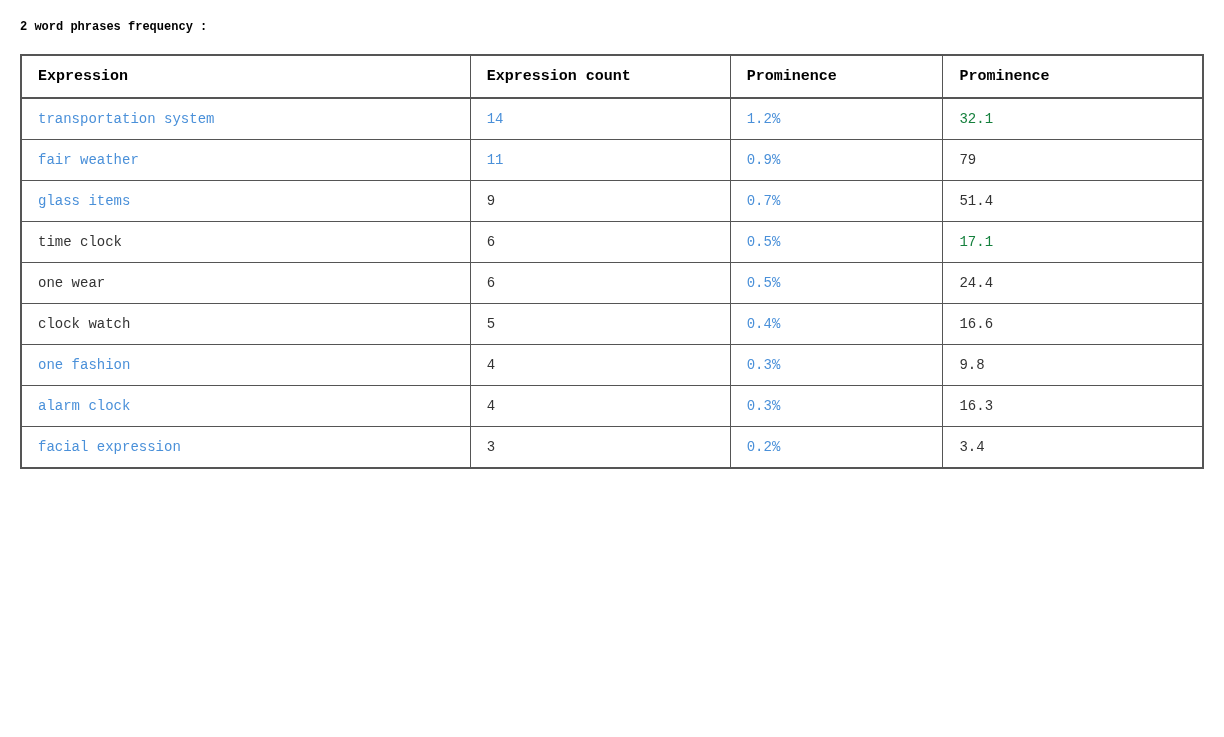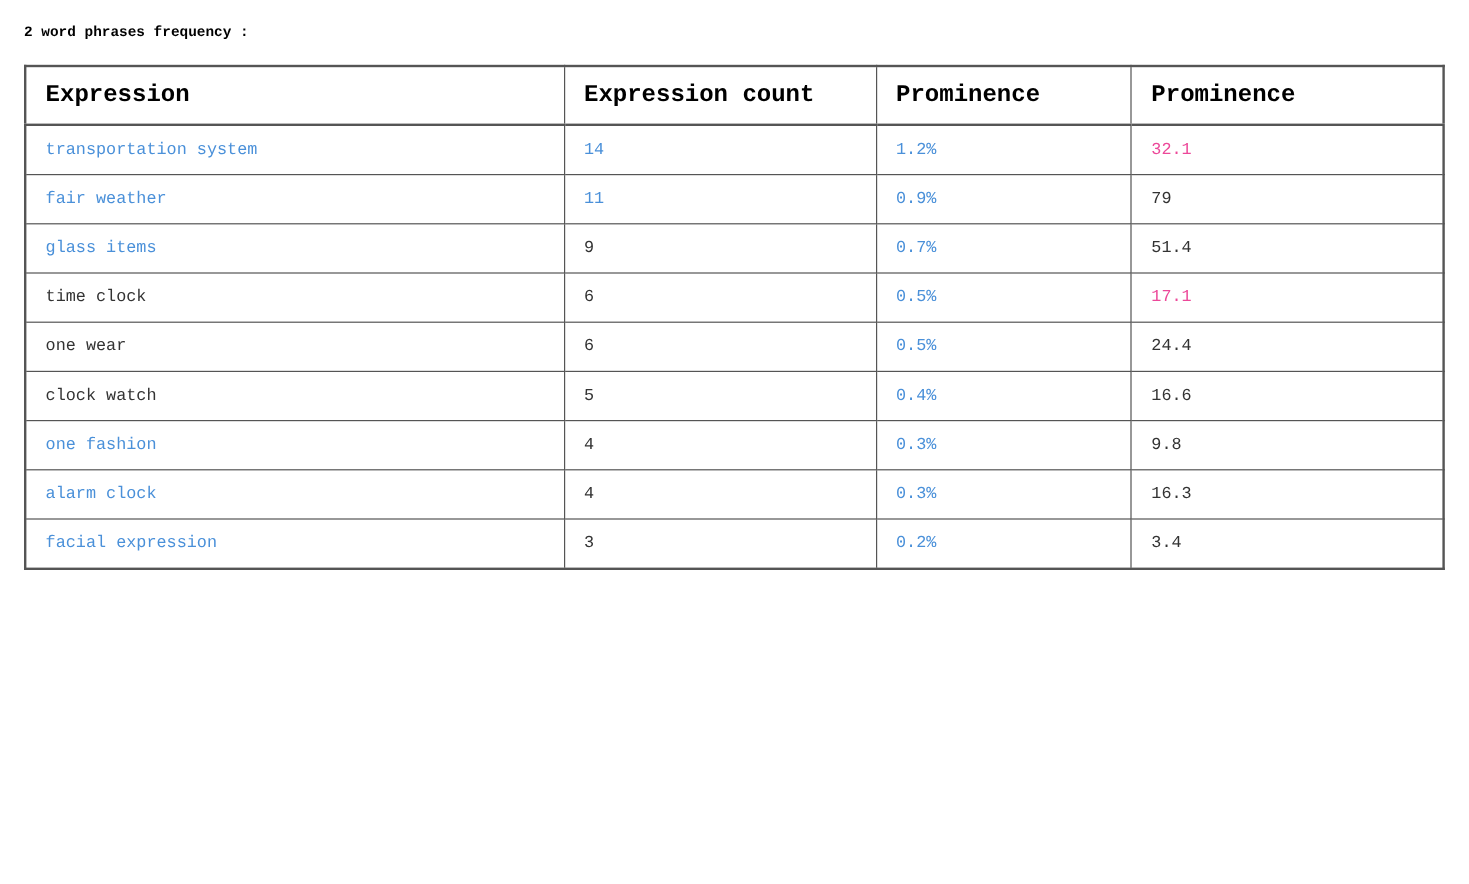--- a/index.html
+++ b/index.html
@@ -38,21 +38,21 @@
       text-align: left;
       vertical-align: middle;
     }
 
     .data-table thead tr {
       background: #ffffff;
     }
 
     .data-table th {
       font-weight: bold;
-      font-size: 20px;
+      font-size: 15px;
       color: #000;
       border-bottom: 2px solid #555;
     }
 
     .data-table tbody tr {
       background: #ffffff;
       font-family: Liberation Mono, monospace;
     }
 
     .col-expression {
@@ -71,21 +71,21 @@
     .col-prominence {
       width: 22%;
       margin-top: 44px;
     }
 
     .text-blue {
       color: #4a90d9;
     }
 
     .text-orange {
-      color: #ec4899;
+      color: #15803d;
     }
 
     .text-dark {
       color: #333;
     }
   </style>
 </head>
 <body>
 
 <div class="page-title">2 word phrases frequency :</div>

